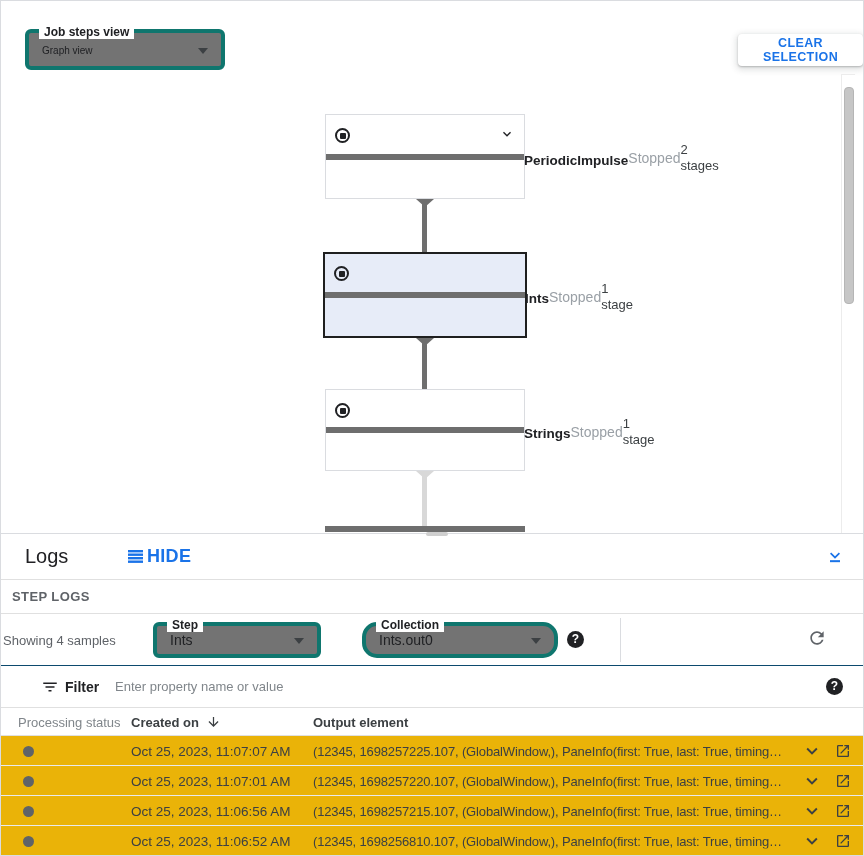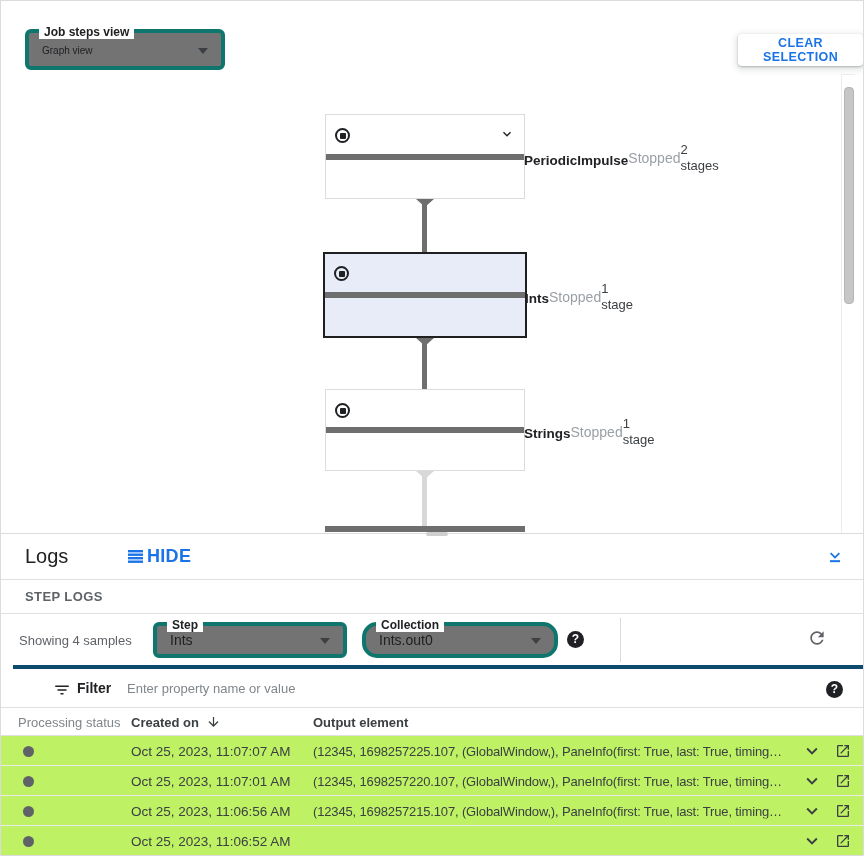--- a/index.html
+++ b/index.html
@@ -53,48 +53,48 @@
 
   
   .logs-panel{position:absolute;left:0;right:0;top:532px;bottom:0;background:#fff;border-top:1px solid #dadce0;}
   .drag-handle{position:absolute;left:425px;top:-2px;width:22px;height:4px;border-radius:2px;background:#cfcfcf;cursor:row-resize;}
   .logs-header{position:relative;height:45px;}
   .logs-title{position:absolute;left:24px;top:0;line-height:45px;font-size:20px;color:#212124;}
   .hide-btn{position:absolute;left:127px;top:0;height:45px;display:flex;align-items:center;gap:4px;background:none;border:none;cursor:pointer;color:var(--accent);font-family:inherit;font-size:18px;font-weight:700;letter-spacing:.3px;text-align:right;}
   .collapse-btn{position:absolute;right:17px;top:12px;width:22px;height:22px;background:none;border:none;cursor:pointer;padding:0;}
 
   .tabs-row{position:relative;height:35px;border-top:1px solid #e0e0e0;border-bottom:1px solid #e0e0e0;display:flex;padding-left:1px;}
-  .tab{height:100%;padding:0 23px;display:flex;align-items:center;font-size:13px;font-weight:700;letter-spacing:.4px;color:var(--gray);cursor:pointer;border-bottom:3px solid transparent;padding-top:3px;}
+  .tab{height:100%;padding:0 10px;display:flex;align-items:center;font-size:13px;font-weight:700;letter-spacing:.4px;color:var(--gray);cursor:pointer;border-bottom:3px solid transparent;padding-top:3px;}
   .tab.active{color:var(--accent);border-bottom-color:var(--accent);}
 
   .sampling-toolbar{position:relative;height:51px;}
-  .showing-text{position:absolute;left:2px;top:50%;transform:translateY(-50%);font-size:13px;color:var(--gray);margin-left:16px;}
-  #step-select{left:152px;top:8px;width:194px;height:36px;}
+  .showing-text{position:absolute;left:2px;top:50%;transform:translateY(-50%);font-size:13px;color:var(--gray);}
+  #step-select{left:152px;top:8px;width:168px;height:36px;}
   #collection-select{left:361px;top:8px;width:196px;height:36px;border-radius:15px;}
   .select-outlined.small .flabel{font-size:12px;}
   .select-outlined.small .value{font-size:14px;}
   .help-badge{display:inline-block;width:17px;height:17px;border-radius:50%;background:#202124;color:#fff;font-size:12px;font-weight:700;text-align:center;line-height:17px;cursor:pointer;}
   #collection-help{position:absolute;left:566px;top:17px;}
   .toolbar-vdivider{position:absolute;left:619px;top:4px;height:44px;width:1px;background:#dadce0;}
   .refresh-btn{position:absolute;right:32px;top:11px;width:28px;height:28px;background:none;border:none;cursor:pointer;padding:2px;}
 
-  .filter-row{position:relative;height:42px;border-top:4px solid #0c4a6e;display:flex;align-items:center;margin-left:12px;}
+  .filter-row{position:relative;height:42px;border-top:1px solid #0c4a6e;display:flex;align-items:center;}
   .filter-icon{position:absolute;left:40px;top:12px;}
   .filter-label{position:absolute;left:64px;font-size:14px;font-weight:700;color:#202124;top:50%;transform:translateY(-50%);}
   .filter-input{position:absolute;left:114px;right:60px;top:4px;bottom:4px;border:none;outline:none;font-family:inherit;font-size:13px;color:#202124;}
   .filter-input::placeholder{color:#80868b;}
   #filter-help{position:absolute;right:20px;top:12px;}
 
   .table-header{position:relative;height:29px;border-top:1px solid #e0e0e0;border-bottom:1px solid #e0e0e0;font-size:13px;}
   .th{position:absolute;top:50%;transform:translateY(-50%);white-space:nowrap;}
   .th-status{left:17px;color:#80868b;}
   .th-created{left:130px;color:#3c4043;font-weight:700;display:flex;align-items:center;gap:7px;cursor:pointer;}
   .th-output{left:312px;color:#3c4043;font-weight:700;}
 
-  .trow{position:relative;height:30px;border-bottom:1px solid #e8eaed;background:#bef264;}
+  .trow{position:relative;height:30px;border-bottom:1px solid #e8eaed;background:#eab308;}
   .row-dot{position:absolute;left:22px;top:10px;width:11px;height:11px;border-radius:50%;background:#5f6368;}
   .cell-created{position:absolute;left:130px;top:50%;transform:translateY(-50%);font-size:13.5px;color:#3c4043;white-space:nowrap;}
   .cell-output{position:absolute;left:312px;top:50%;transform:translateY(-50%);font-size:13px;letter-spacing:-.15px;color:#3c4043;white-space:nowrap;width:486px;overflow:hidden;}
   .row-expand{position:absolute;right:40px;top:4px;width:22px;height:22px;background:none;border:none;cursor:pointer;padding:0;}
   .row-open{position:absolute;right:12px;top:7px;width:16px;height:16px;background:none;border:none;cursor:pointer;padding:0;}
 </style>
 </head>
 <body>
 
 <div class="page">
@@ -253,20 +253,21 @@
             <path d="M16.59 8.59L12 13.17 7.41 8.59 6 10l6 6 6-6z" fill="#3c4043"></path>
           </svg></button>
       <button class="row-open"><svg width="16" height="16" viewBox="0 0 24 24">
             <path d="M19 19H5V5h7V3H5c-1.11 0-2 .9-2 2v14c0 1.1.89 2 2 2h14c1.1 0 2-.9 2-2v-7h-2v7zM14 3v2h3.59l-9.83 9.83 1.41 1.41L19 6.41V10h2V3h-7z" fill="#3c4043"></path>
           </svg></button>
     </div>
 
     <div class="trow">
       <span class="row-dot"></span>
       <span class="cell-created">Oct 25, 2023, 11:06:52 AM</span>
+      <span class="cell-output">(12345, 1698256810.107, (GlobalWindow,), PaneInfo(first: True, last: True, timing…</span>
       <button class="row-expand"><svg width="22" height="22" viewBox="0 0 24 24">
             <path d="M16.59 8.59L12 13.17 7.41 8.59 6 10l6 6 6-6z" fill="#3c4043"></path>
           </svg></button>
       <button class="row-open"><svg width="16" height="16" viewBox="0 0 24 24">
             <path d="M19 19H5V5h7V3H5c-1.11 0-2 .9-2 2v14c0 1.1.89 2 2 2h14c1.1 0 2-.9 2-2v-7h-2v7zM14 3v2h3.59l-9.83 9.83 1.41 1.41L19 6.41V10h2V3h-7z" fill="#3c4043"></path>
           </svg></button>
     </div>
 
   </div>
 </div>

